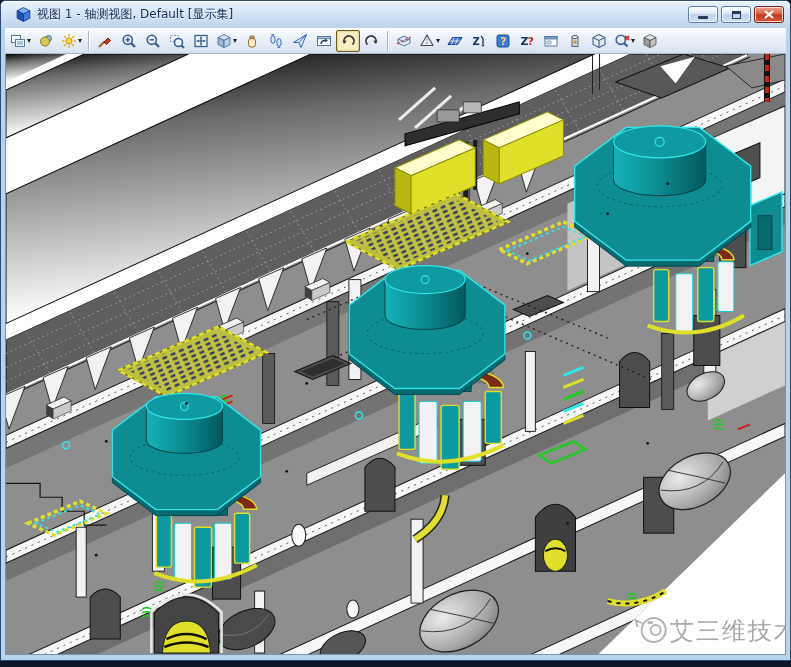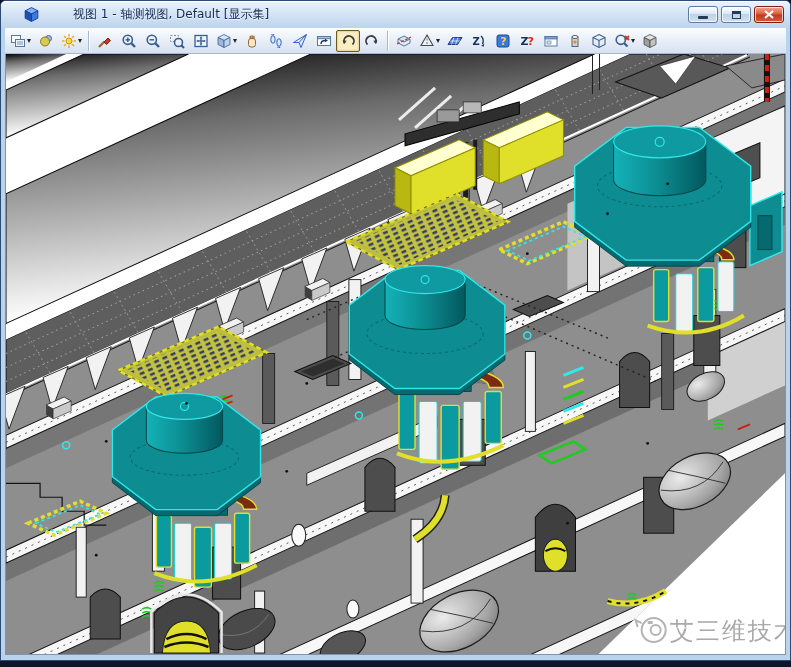--- a/index.html
+++ b/index.html
@@ -8,26 +8,25 @@
 
   .win{
     width:791px;height:661px;
     background:var(--frame,#b7d3ee);
     border:1px solid var(--frameBorder,#2c4a74);
     border-radius:6px 6px 0 0;
     position:relative;
   }
   
   .titlebar{
-    height:27px;display:flex;align-items:center;padding:0 20px;
+    height:27px;display:flex;align-items:center;padding:0 12px;
     background:linear-gradient(var(--titleTop,#e9f3fd),var(--titleBottom,#bdd4ec));
     border-radius:5px 5px 0 0;
     box-shadow:inset 0 1px 0 rgba(255,255,255,.9);
     position:relative;
-    gap:28px;
   }
   .app-ico{width:17px;height:17px;margin:0 5px 0 2px;flex:0 0 auto;}
   .title{
     font-size:12px;color:var(--titleText,#0f2a52);
     text-shadow:0 1px 0 rgba(255,255,255,.75);
     white-space:nowrap;overflow:hidden;
   }
   .winbtns{position:absolute;right:6px;top:5px;display:flex;gap:3px;}
   .wb{
     width:30px;height:17px;border:1px solid #5f7ca0;border-radius:3px;

